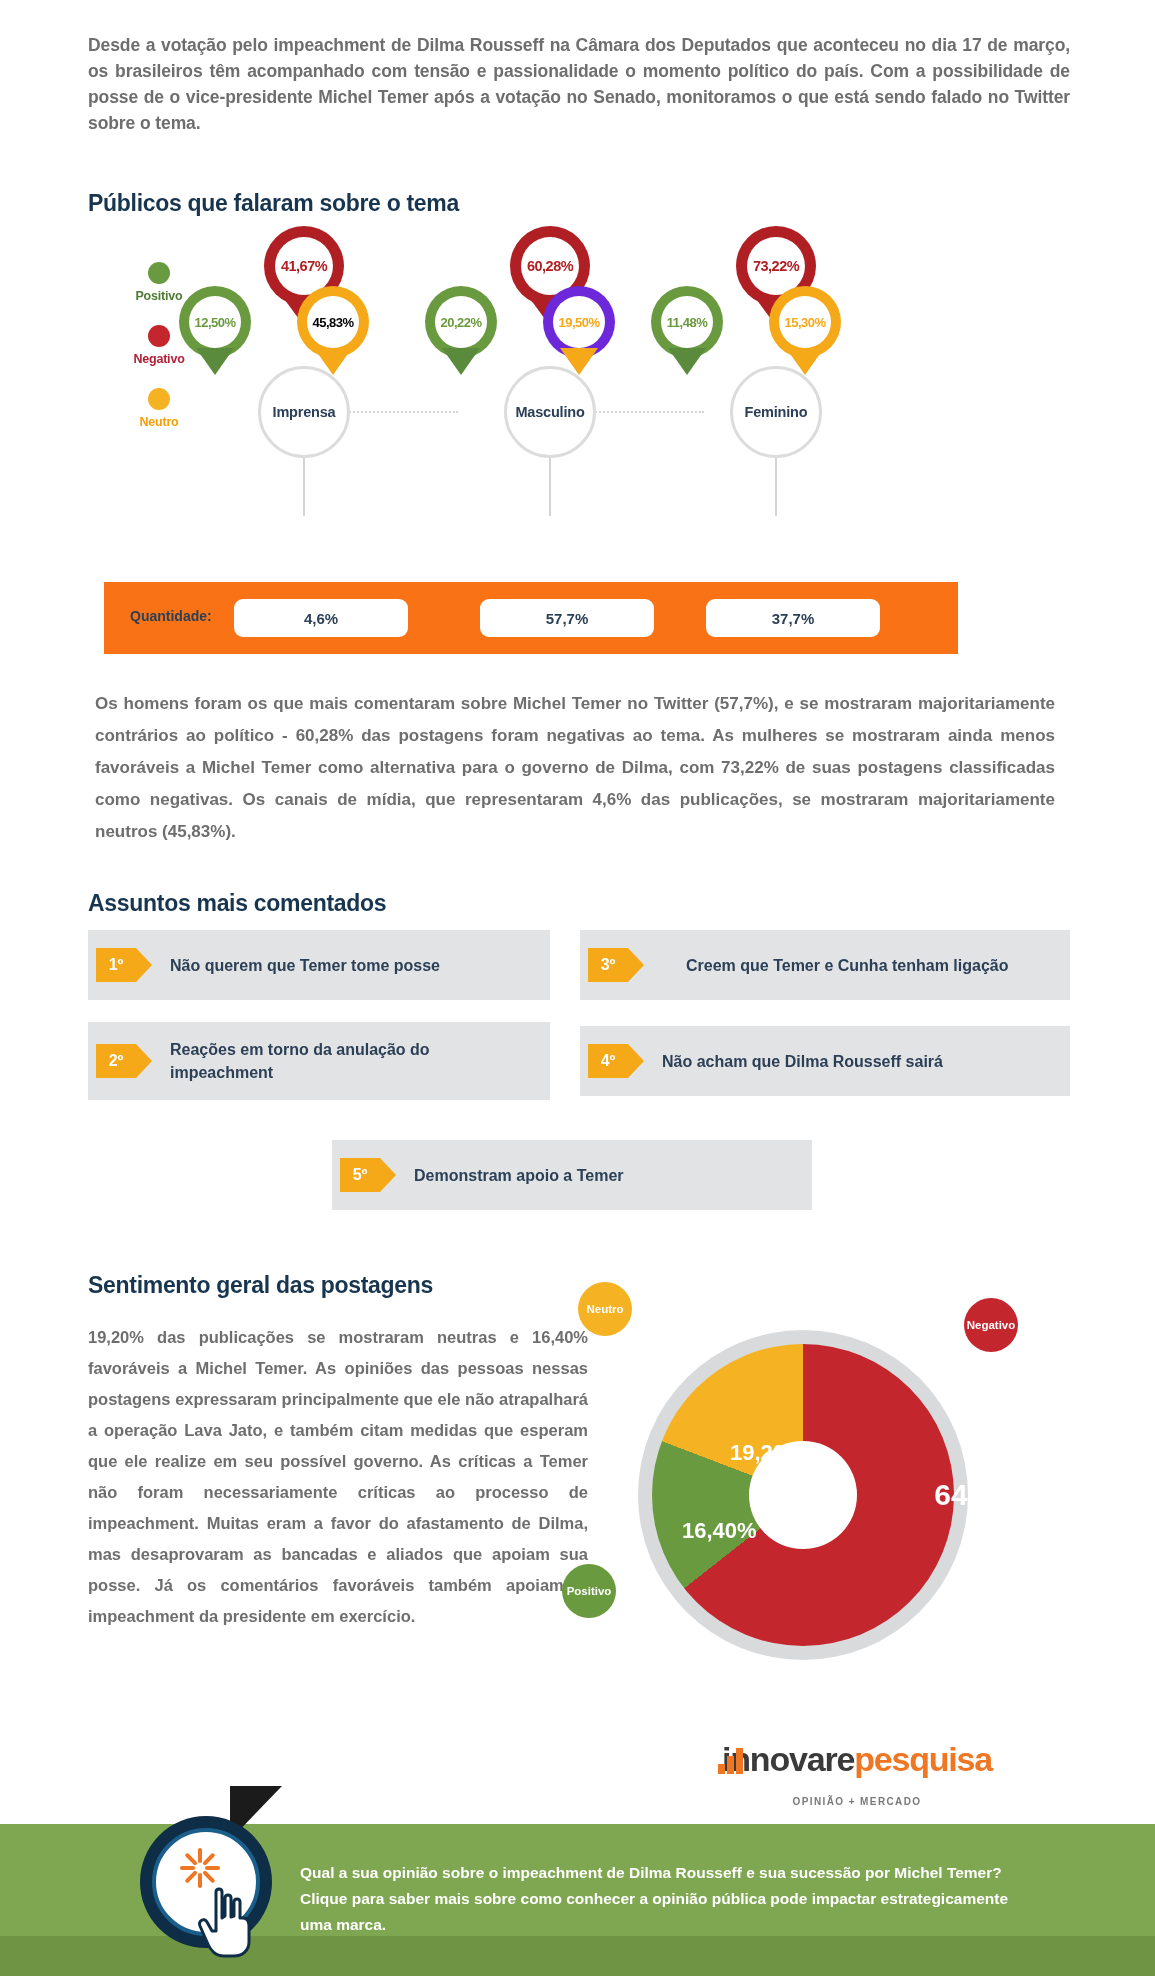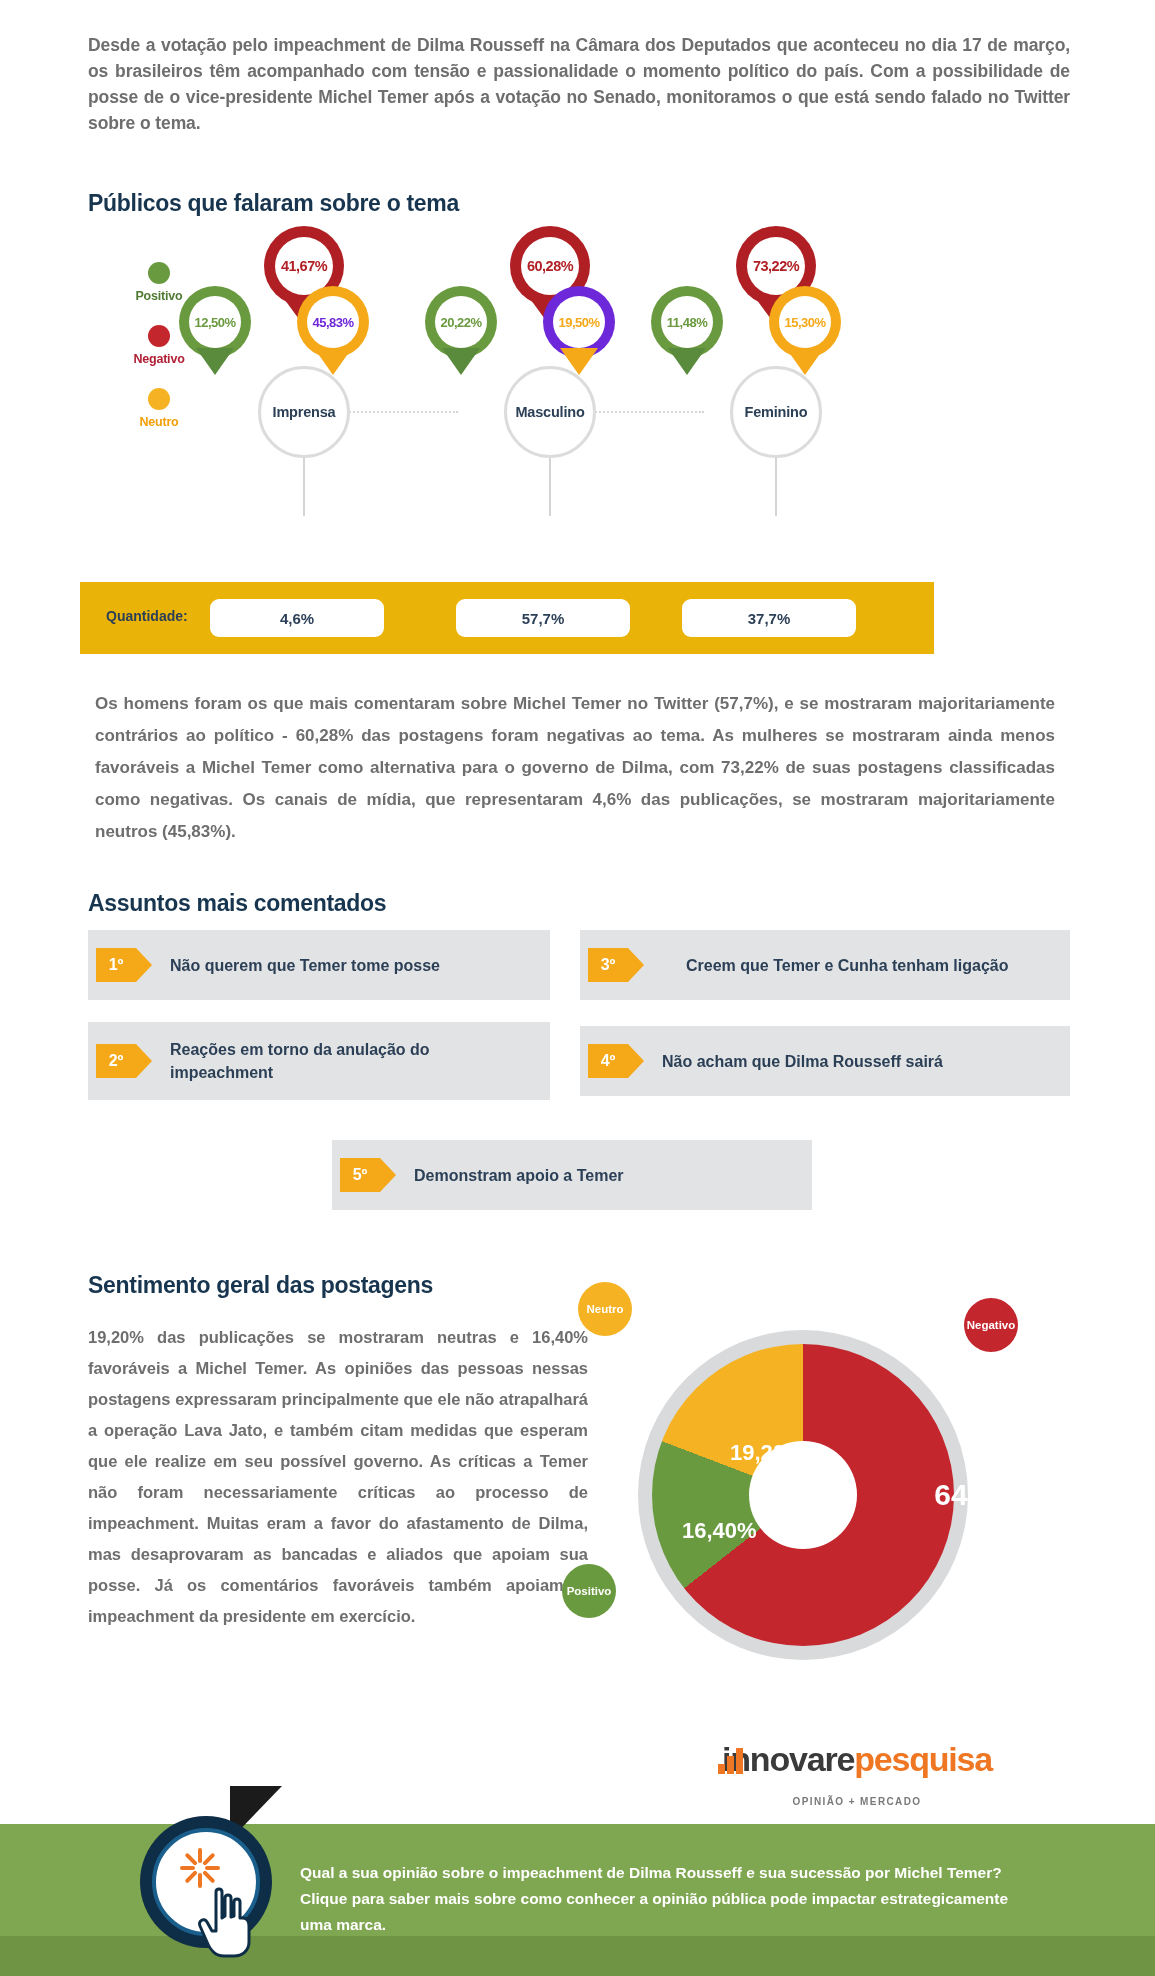--- a/index.html
+++ b/index.html
@@ -131,23 +131,23 @@
     position: absolute;
     top: 185px; left: 0; width: 1155px; height: 2px;
     border-top: 2px dotted #d4d4d4;
   }
   .dl-a { left: 310px; width: 148px; }
   .dl-b { left: 556px; width: 148px; }
 
   
   .qty-band {
     position: absolute;
-    left: 80px; top: 582px;
+    left: 104px; top: 582px;
     width: 854px; height: 72px;
-    background: #eab308;
+    background: #f97316;
   }
   .qty-label {
     position: absolute; left: 26px; top: 26px;
     font-size: 14px; font-weight: bold; color: #2b3f56;
   }
   .qty-box {
     position: absolute; top: 17px;
     width: 174px; height: 38px;
     background: #fff;
     border-radius: 9px;
@@ -355,21 +355,21 @@
       <div class="pin pin-left">
         <div class="ring" style="background:#6a9a3f">
           <div class="inner"></div>
           <span class="val" style="color:#6a9a3f">12,50%</span>
         </div>
         <div class="tail"></div>
       </div>
       <div class="pin pin-right">
         <div class="ring" style="background:#f5a818">
           <div class="inner"></div>
-          <span class="val" style="color:#6d28d9">45,83%</span>
+          <span class="val" style="color:#000000">45,83%</span>
         </div>
         <div class="tail"></div>
       </div>
       <div class="aud-circle">Imprensa</div>
       <div class="aud-stem"></div>
     </div>
 
     <div class="group" id="group-1">
       <div class="pin pin-top">
         <div class="ring" style="background:#b01f24">

